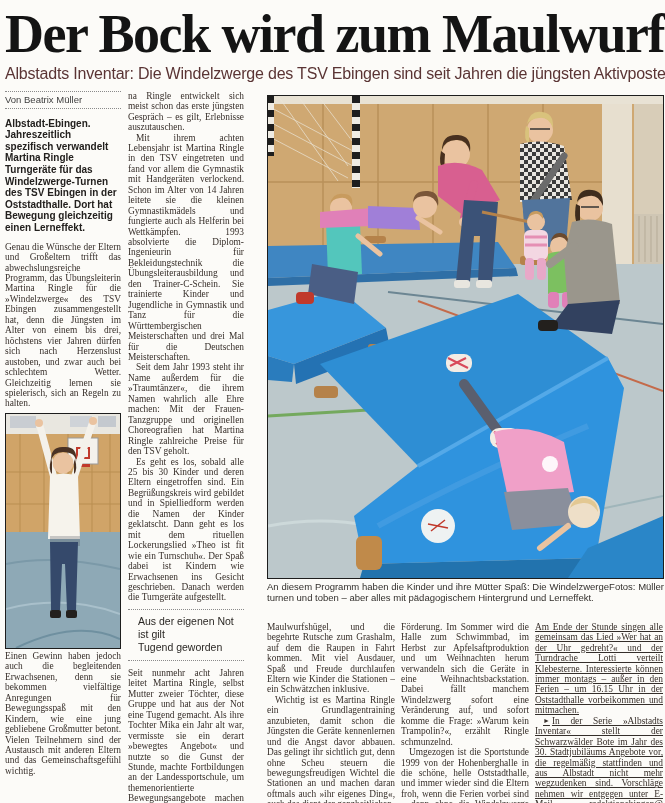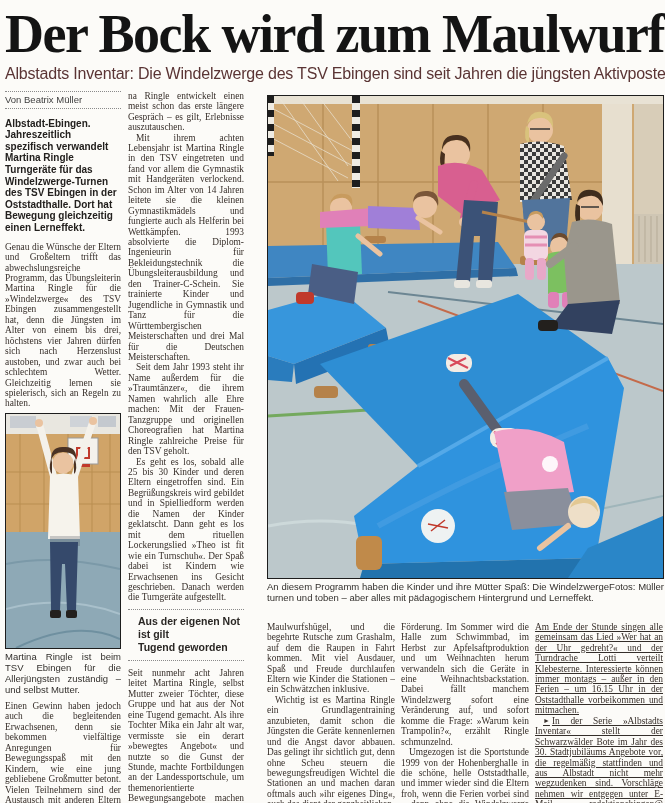--- a/index.html
+++ b/index.html
@@ -69,21 +69,21 @@
     text-align:justify;
     margin:1px 0 6px 0;
   }
   .caption .credit{float:right;}
   .pullquote{
     border-top:1px dotted #8a8a8a;
     border-bottom:1px dotted #8a8a8a;
     padding:5px 0 6px 10px;
     margin:6px 0 7px 0;
     font-family:"Liberation Sans",sans-serif;
-    font-weight:bold;
+    font-weight:normal;
     font-size:10.5px;line-height:13px;
     color:#2a2724;
   }
   .right-cols{display:flex;margin-top:19px;height:203px;overflow:hidden;}
   .rcol{width:128px;flex:0 0 128px;margin-right:6px;}
   .rcol:last-child{margin-right:0;text-decoration:underline;}
   .marker{font-size:7px;vertical-align:1px;padding-right:2px;}
   .clearfix::after{content:"";display:block;clear:both;}
 </style>
 </head>
@@ -140,28 +140,27 @@
             <path d="M45,45 Q42,56 46,60 L46,48 Z" fill="#4a3224"></path>
             <path d="M69,45 Q72,56 68,60 L68,48 Z" fill="#4a3224"></path>
             <path d="M44,62 Q57,57 72,62 L74,125 L42,125 Z" fill="#f6f3ec"></path>
             <rect x="44" y="122" width="30" height="10" fill="#3a3f4a" opacity="0.25"></rect>
             <path d="M44,128 L72,128 L70,196 L61,196 L59,150 L56,150 L54,196 L45,196 Z" fill="#35496b"></path>
             <rect x="44" y="196" width="11" height="8" rx="2" fill="#23201d"></rect>
             <rect x="60" y="196" width="11" height="8" rx="2" fill="#23201d"></rect>
           </g>
         </svg>
       </div>
-      <div class="caption">Martina Ringle ist beim TSV Ebingen für die Allerjüngsten zuständig – und selbst Mutter.</div>
 
       <p class="body-text">Einen Gewinn haben jedoch auch die begleitenden Erwachsenen, denn sie bekommen vielfältige Anregungen für Bewegungsspaß mit den Kindern, wie eine jung gebliebene Großmutter betont. Vielen Teilnehmern sind der Austausch mit anderen Eltern und das Gemeinschaftsgefühl wichtig.</p>
 
     </div>
 
     <div class="col col2">
-      <p class="body-text">na Ringle entwickelt einen meist schon das erste längere Gespräch – es gilt, Erlebnisse auszutauschen.</p>
+      <p class="body-text">na Ringle entwickelt sich meist schon das erste jüngsten Gespräch – es gilt, Erlebnisse auszutauschen.</p>
       <p class="body-text">Mit ihrem achten Lebensjahr ist Martina Ringle in den TSV eingetreten und fand vor allem die Gymnastik mit Handgeräten verlockend. Schon im Alter von 14 Jahren leitete sie die kleinen Gymnastikmädels und fungierte auch als Helferin bei Wettkämpfen. 1993 absolvierte die Diplom-Ingenieurin für Bekleidungstechnik die Übungsleiterausbildung und den Trainer-C-Schein. Sie trainierte Kinder und Jugendliche in Gymnastik und Tanz für die Württembergischen Meisterschaften und drei Mal für die Deutschen Meisterschaften.</p>
       <p class="body-text">Seit dem Jahr 1993 steht ihr Name außerdem für die »Traumtänzer«, die ihrem Namen wahrlich alle Ehre machen: Mit der Frauen-Tanzgruppe und originellen Choreografien hat Martina Ringle zahlreiche Preise für den TSV geholt.</p>
       <p class="body-text">Es geht es los, sobald alle 25 bis 30 Kinder und deren Eltern eingetroffen sind. Ein Begrüßungskreis wird gebildet und in Spielliedform werden die Namen der Kinder geklatscht. Dann geht es los mit dem rituellen Lockerungslied »Theo ist fit wie ein Turnschuh«. Der Spaß dabei ist Kindern wie Erwachsenen ins Gesicht geschrieben. Danach werden die Turngeräte aufgestellt.</p>
       <div class="pullquote">
         <div>Aus der eigenen Not</div>
         <div>ist gilt</div>
         <div>Tugend geworden</div>
       </div>
       <p class="body-text">Seit nunmehr acht Jahren leitet Martina Ringle, selbst Mutter zweier Töchter, diese Gruppe und hat aus der Not eine Tugend gemacht. Als ihre Tochter Mika ein Jahr alt war, vermisste sie ein derart »bewegtes Angebot« und nutzte so die Gunst der Stunde, machte Fortbildungen an der Landessportschule, um themenorientierte Bewegungsangebote machen zu können. Per Mund-zu-Mund-Propaganda kamen erst Bekannte – mittlerweile hat sich der Kreis erweitert. Jetzt im Frühling kommen die Ringe für den Insektenflug zum Einsatz, auf dem Trampolin lernen die »Vögel« das Fliegen, der Kriechtunnel dient den »Käfern«, der Bock wird zum</p>
     </div>

